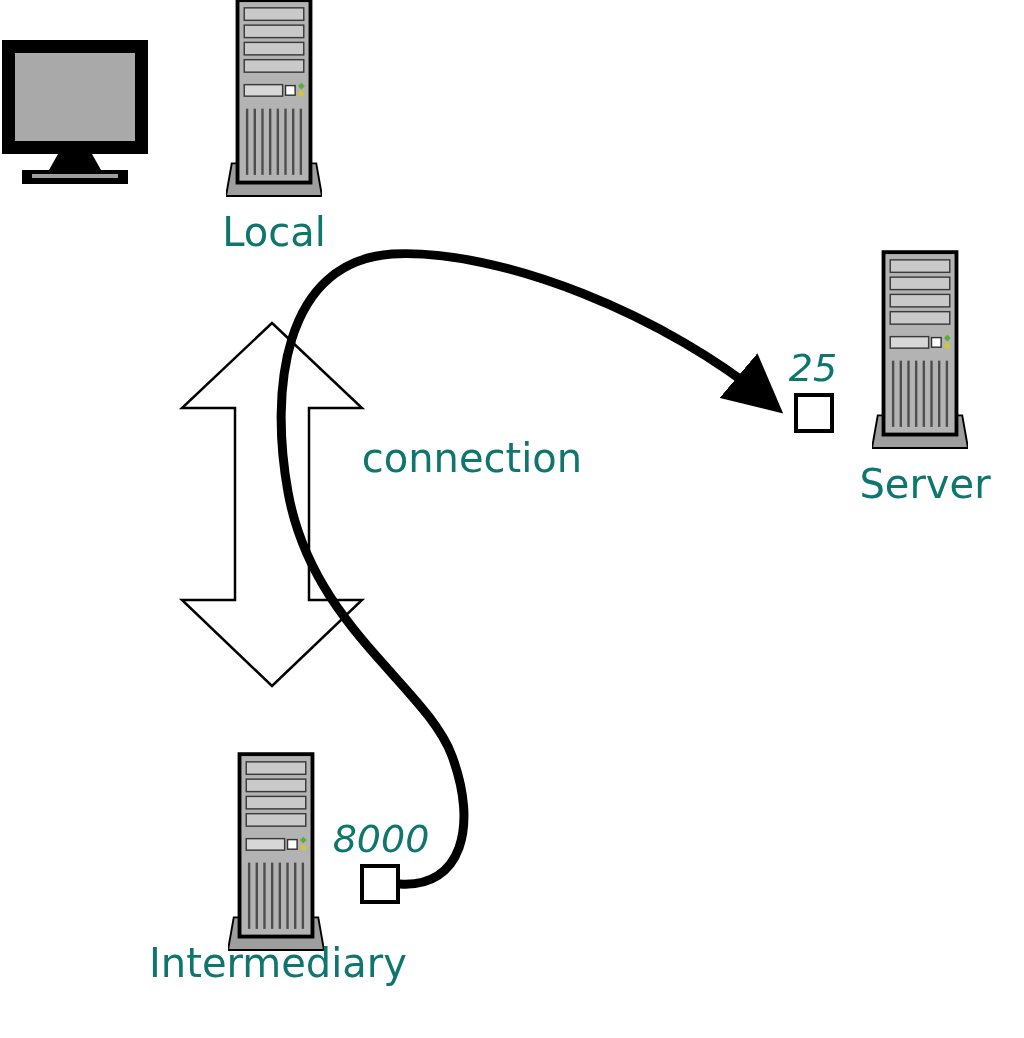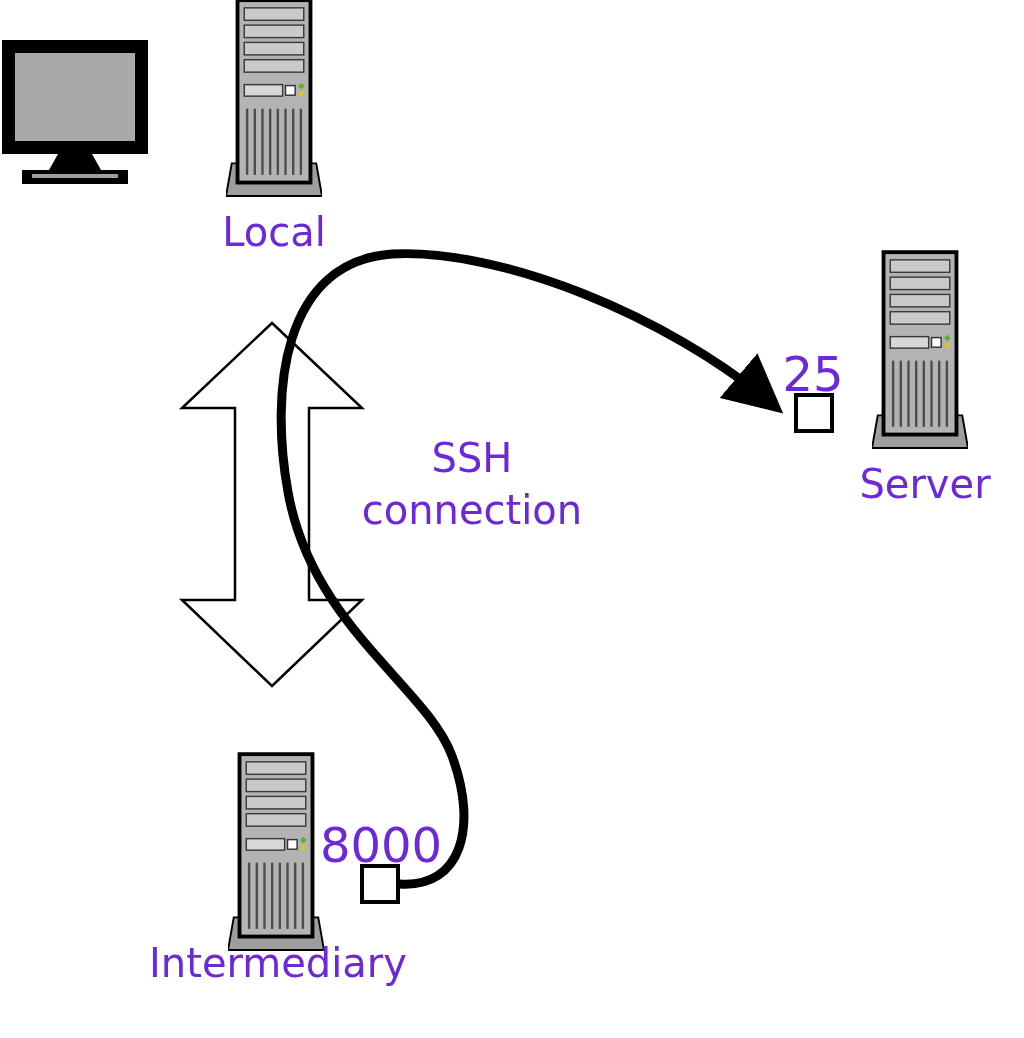--- a/index.html
+++ b/index.html
@@ -17,28 +17,29 @@
   }
   .diagram-svg {
     position: absolute;
     left: 0;
     top: 0;
     width: 1024px;
     height: 1038px;
   }
   .label {
     position: absolute;
-    color: #6d28d9;
+    color: #0f766e;
     font-size: 40px;
     line-height: 1.1;
     white-space: nowrap;
     transform: translateX(-50%);
   }
   .port-label {
-    font-size: 48px;
+    font-size: 38px;
+    font-style: italic;
   }
   .ssh-label {
     text-align: center;
     line-height: 1.3;
   }
 </style>
 </head>
 <body>
 
 <div class="canvas">
@@ -100,17 +101,16 @@
 
   <div class="label" style="left:925px; top:462px;">Server</div>
 
   <div class="label" style="left:278px; top:941px;">Intermediary</div>
 
   <div class="label port-label" style="left:813px; top:348px;">25</div>
 
   <div class="label port-label" style="left:381px; top:812px;margin-top:7px;">8000</div>
 
   <div class="label ssh-label" style="left:472px; top:432px;">
-    <div>SSH</div>
     <div>connection</div>
   </div>
 
 </div>
 
 </body></html>

